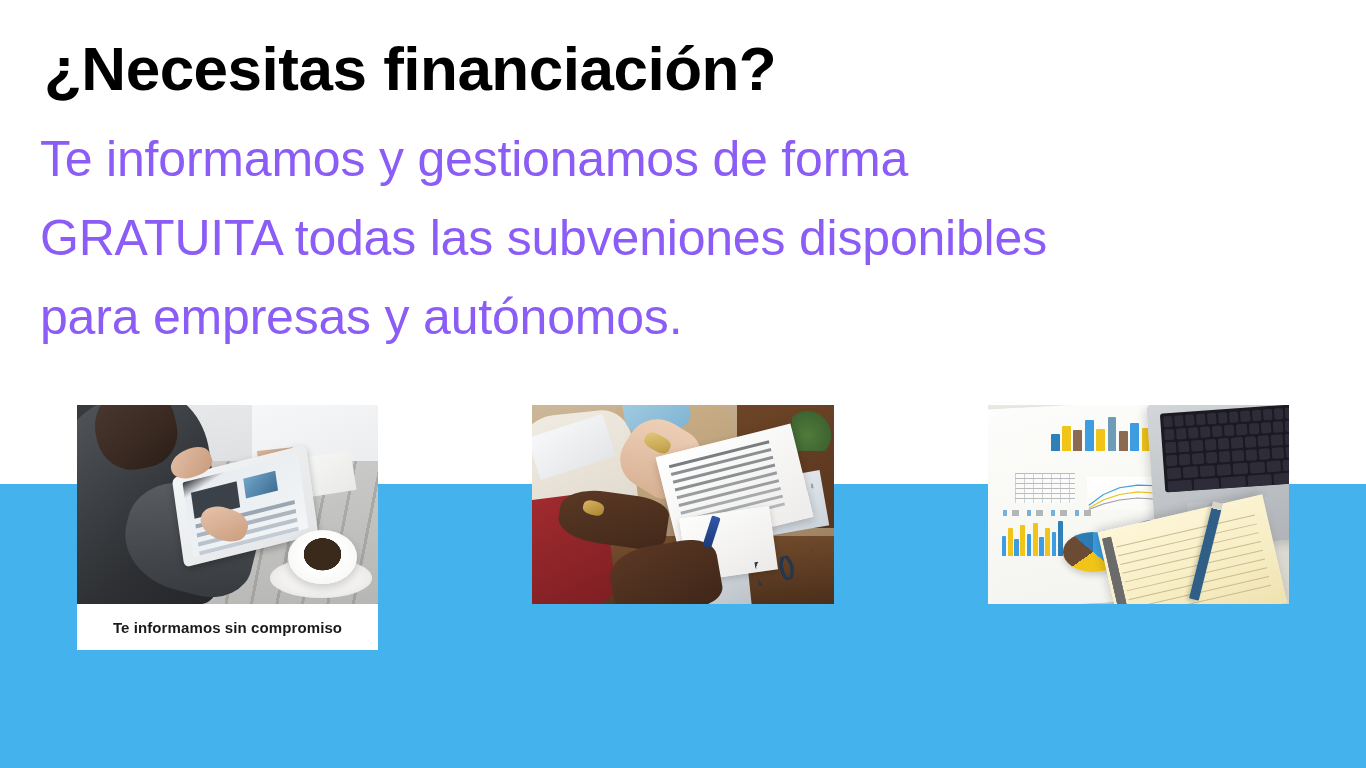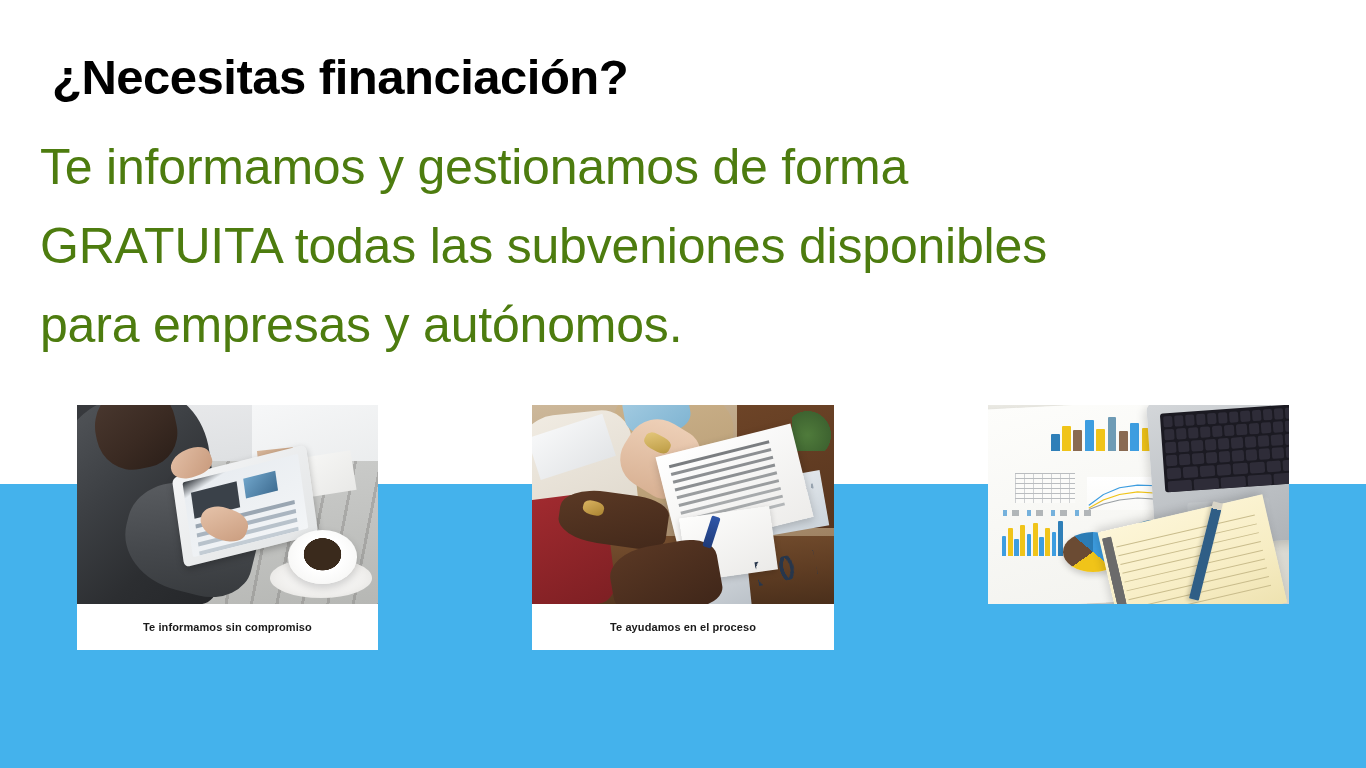--- a/index.html
+++ b/index.html
@@ -35,33 +35,33 @@
   }
 
   
   #text-block {
     position: absolute;
     left: 40px;
     top: 28px;
     width: 1200px;
   }
   #headline {
-    font-size: 49px;
+    font-size: 62px;
     font-weight: 700;
     line-height: 74px;
     color: #000000;
     letter-spacing: -0.5px;
-    margin: 12px;
+    margin: 4px;
     white-space: nowrap;
   }
   #subheadline {
     font-size: 50px;
     font-weight: 400;
     line-height: 79px;
-    color: #4d7c0f;
+    color: #8b5cf6;
     margin: 14px 0 0 0;
     max-width: 1110px;
     letter-spacing: -0.2px;
   }
 
   
   .card {
     position: absolute;
     background: #ffffff;
     box-shadow: 0 0 0 0 rgba(0,0,0,0);
@@ -74,21 +74,21 @@
     background: #c9cdd2;
   }
   .card-caption {
     height: 46px;
     display: flex;
     align-items: center;
     justify-content: center;
     background: #ffffff;
   }
   .card-caption span {
-    font-size: 11px;
+    font-size: 15px;
     font-weight: 700;
     color: #1a1a1a;
     letter-spacing: 0.1px;
     white-space: nowrap;
   }
 
   #card-1 { left: 77px;  top: 405px; width: 301px; }
   #card-2 { left: 532px; top: 405px; width: 302px; }
   #card-3 { left: 988px; top: 405px; width: 301px; }
 
@@ -501,23 +501,20 @@
         <div class="ph2-watch"></div>
         <div class="ph2-doc1"></div>
         <div class="ph2-doc2"></div>
         <div class="ph2-arm-d1"></div>
         <div class="ph2-bracelet"></div>
         <div class="ph2-arm-d2"></div>
         <div class="ph2-pen"></div>
         <div class="ph2-glasses"></div>
       </div>
     </div>
-    <div class="card-caption">
-      <span>Te ayudamos en el proceso</span>
-    </div>
   </div>
 
   <div class="card" id="card-3">
     <div class="card-photo">
       <div class="ph3">
         <div class="ph3-report"></div>
 
         <div class="ph3-barchart">
           <i style="left:2%;  height:46%; background:#2f7fb8;"></i>
           <i style="left:11%; height:70%; background:#f0c419;"></i>

